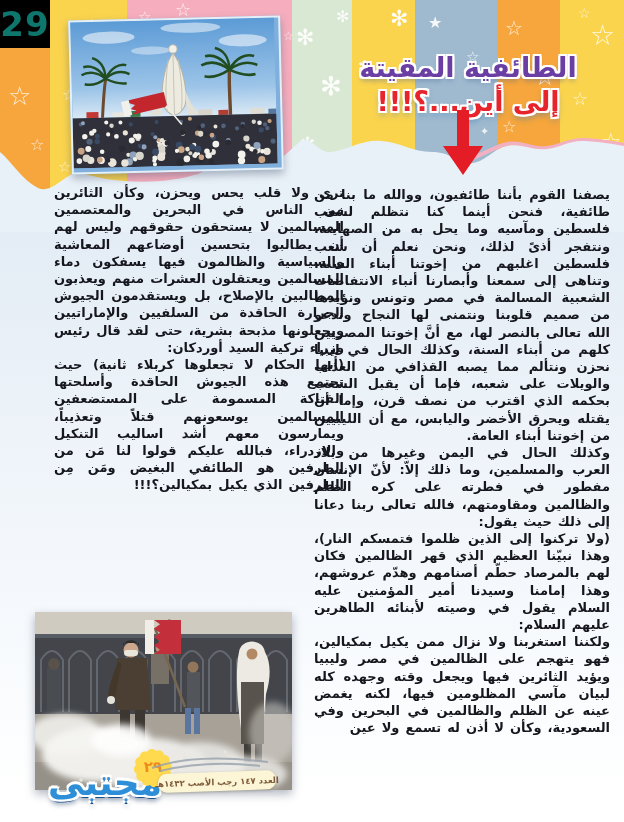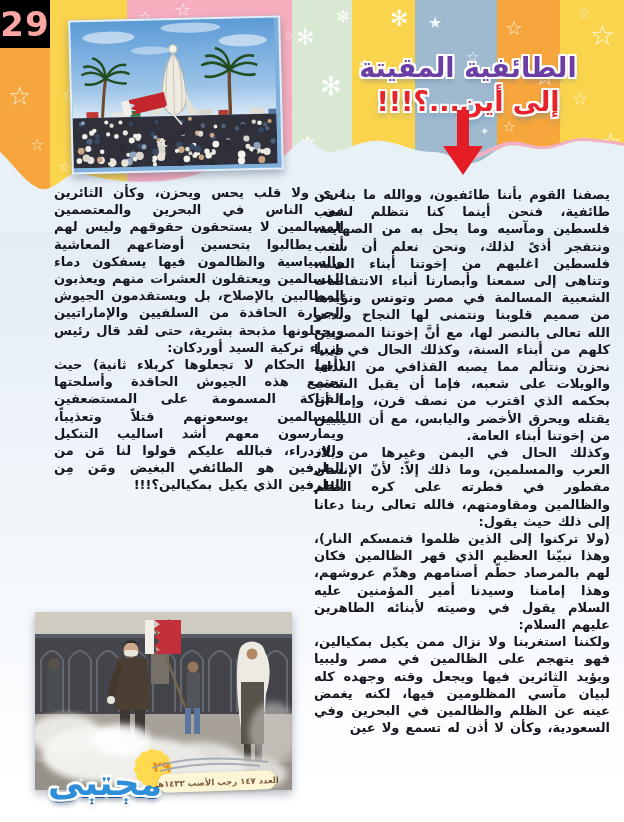--- a/index.html
+++ b/index.html
@@ -1,21 +1,21 @@
 <!DOCTYPE html>
 <html lang="ar"><head>
 <meta charset="utf-8">
 <style>
   html,body{margin:0;padding:0;}
   body{font-family:"DejaVu Sans", sans-serif; background:#fff;}
   .page{position:relative;width:624px;height:822px;overflow:hidden;
         background:linear-gradient(180deg,#e9f1f8 0px,#e2ebf4 200px,#edf3f9 430px,#fafcfe 700px,#ffffff 790px);}
   .header-svg{position:absolute;left:0;top:0;z-index:1;}
   .page-badge{position:absolute;left:0;top:0;width:50px;height:48px;background:#000;
-        color:#fca5a5;font-size:34px;font-weight:bold;display:flex;align-items:center;justify-content:center;
+        color:#0f766e;font-size:34px;font-weight:bold;display:flex;align-items:center;justify-content:center;
         z-index:4;letter-spacing:1px;}
   .photo{position:absolute;box-shadow:0 4px 9px rgba(60,75,100,.4);}
   .photo-top{left:70px;top:18px;width:208px;height:150px;transform:rotate(-1.4deg);
         border:2px solid rgba(255,255,255,.8);z-index:3;background:#7fb0dd;}
   .photo-bottom{left:35px;top:612px;width:257px;height:178px;z-index:2;background:#a9a49b;}
   .title-block{position:absolute;left:352px;top:30px;width:232px;text-align:center;z-index:3;direction:rtl;}
   .title-line{font-weight:bold;font-size:27px;line-height:34px;
         text-shadow:-2px -2px 0 #fff,2px -2px 0 #fff,-2px 2px 0 #fff,2px 2px 0 #fff,0 -2px 0 #fff,0 2px 0 #fff,-2px 0 0 #fff,2px 0 0 #fff,0 4px 5px rgba(70,100,150,.45);}
   .title-1{color:#6b3ea3;margin-top:21px;}
   .title-2{color:#e7232c;
@@ -27,21 +27,21 @@
   .col-right{right:14px;top:186px;width:296px;}
   .col-left{left:14px;top:184px;width:290px;}
   .logo-text{position:absolute;left:36px;top:762px;z-index:5;font-size:36px;font-weight:bold;
         color:#2e8fd8;direction:rtl;
         text-shadow:-2px -2px 0 #fff,2px -2px 0 #fff,-2px 2px 0 #fff,2px 2px 0 #fff,0 -3px 0 #fff,0 3px 0 #174d8c,0 5px 5px rgba(20,50,90,.45);padding-left:12px;}
   .burst{position:absolute;left:135px;top:750px;width:36px;height:36px;z-index:5;}
   .burst i{position:absolute;left:3px;top:3px;width:30px;height:30px;background:#ffd94e;border-radius:5px;}
   .burst i:nth-child(1){transform:rotate(10deg);}
   .burst i:nth-child(2){transform:rotate(40deg);}
   .burst i:nth-child(3){transform:rotate(70deg);}
-  .burst span{position:absolute;left:0;top:8px;width:36px;text-align:right;color:#ef8b1d;
+  .burst span{position:absolute;left:0;top:8px;width:36px;text-align:center;color:#ef8b1d;
         font-size:15px;font-weight:bold;z-index:2;}
   .banner{position:absolute;left:158px;top:772px;width:118px;height:19px;background:#fcf5d6;
         border-radius:9px;z-index:5;transform:rotate(-2deg);display:flex;align-items:center;justify-content:center;
         box-shadow:0 1px 3px rgba(90,80,50,.35);}
   .banner span{font-size:8.5px;font-weight:bold;color:#7d5b3a;direction:rtl;white-space:nowrap;}
   .flourish{position:absolute;left:150px;top:754px;z-index:5;}
 </style>
 </head>
 <body>
 

